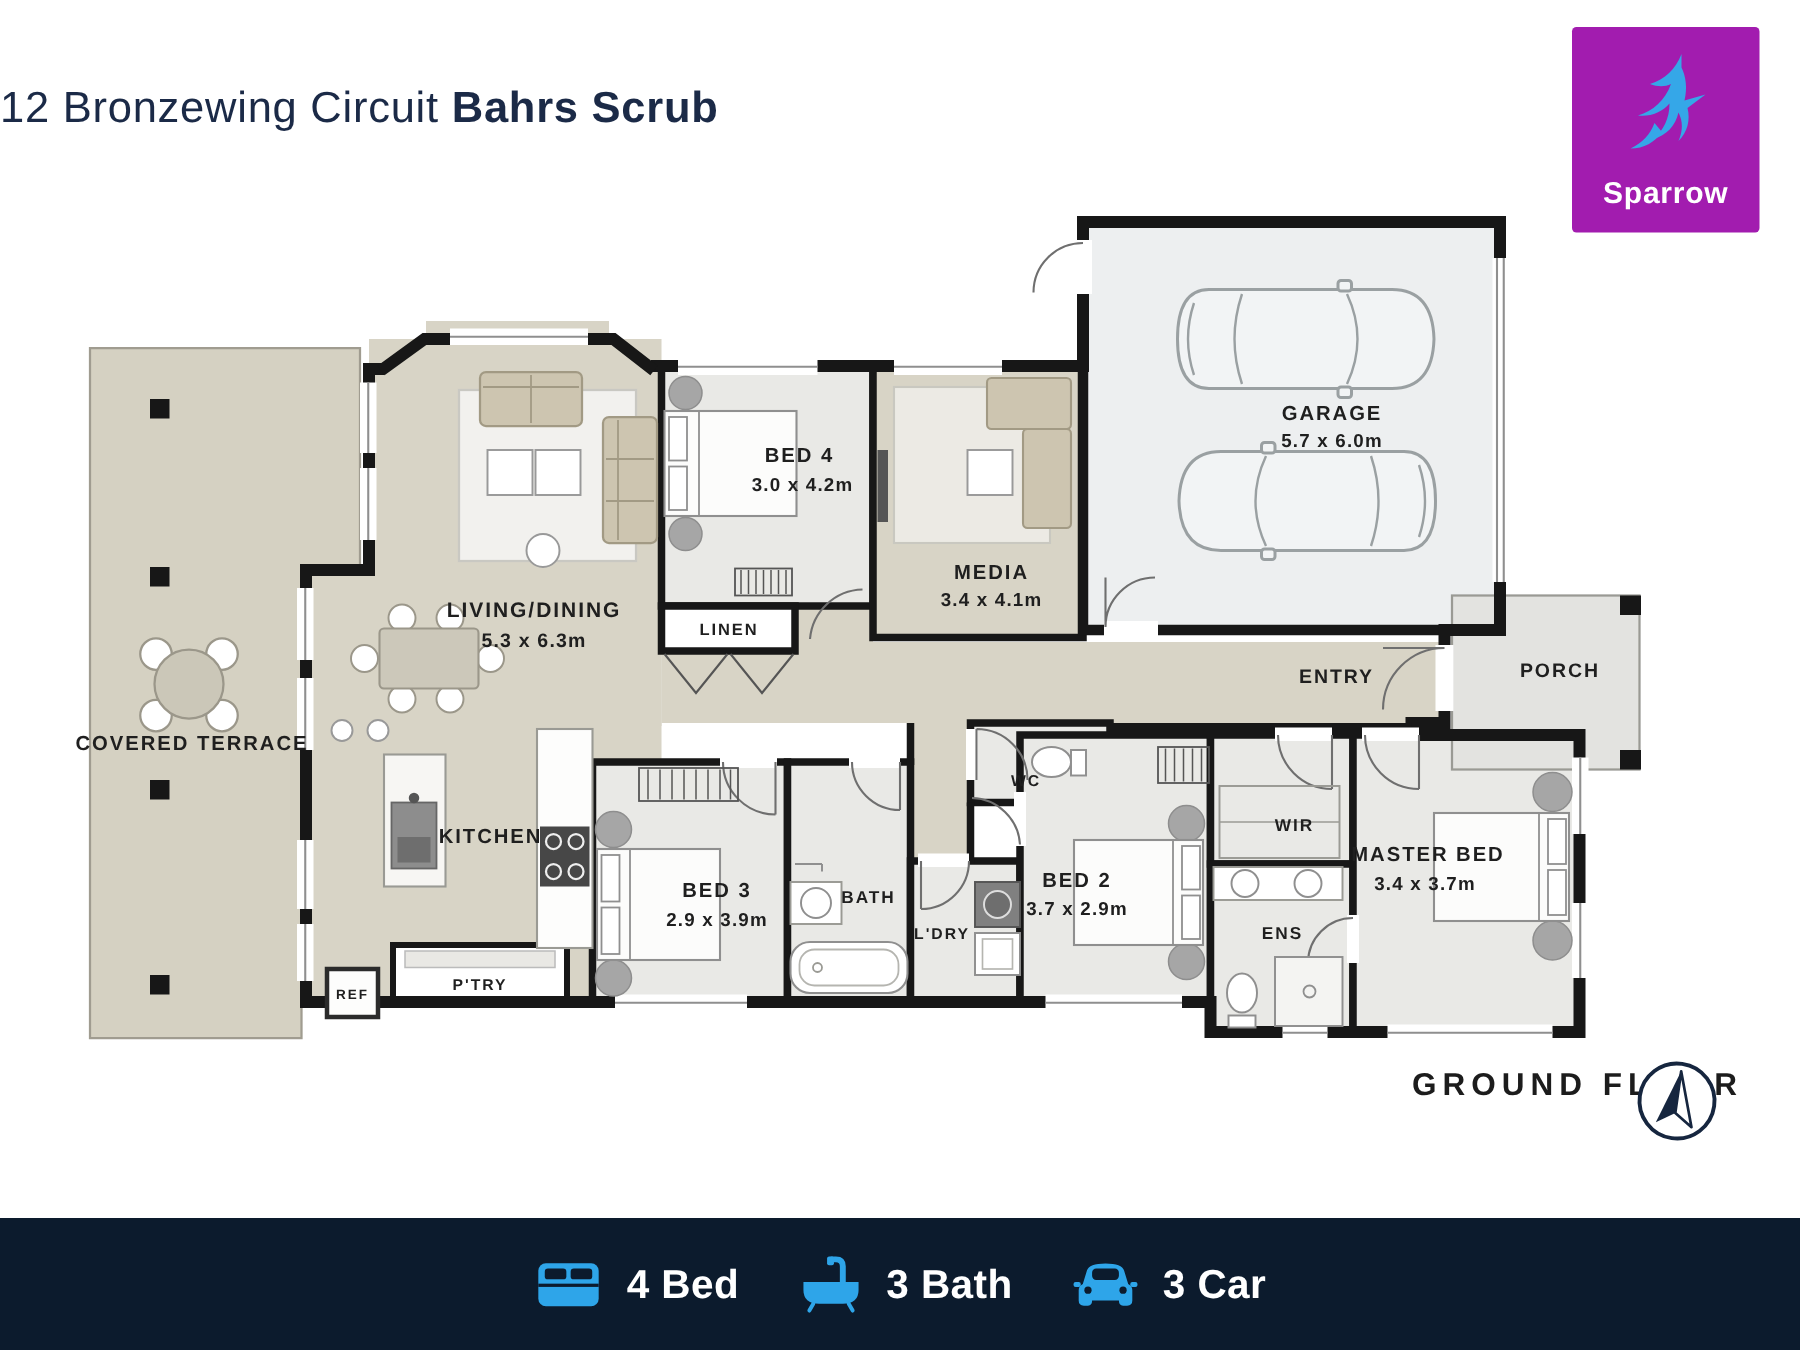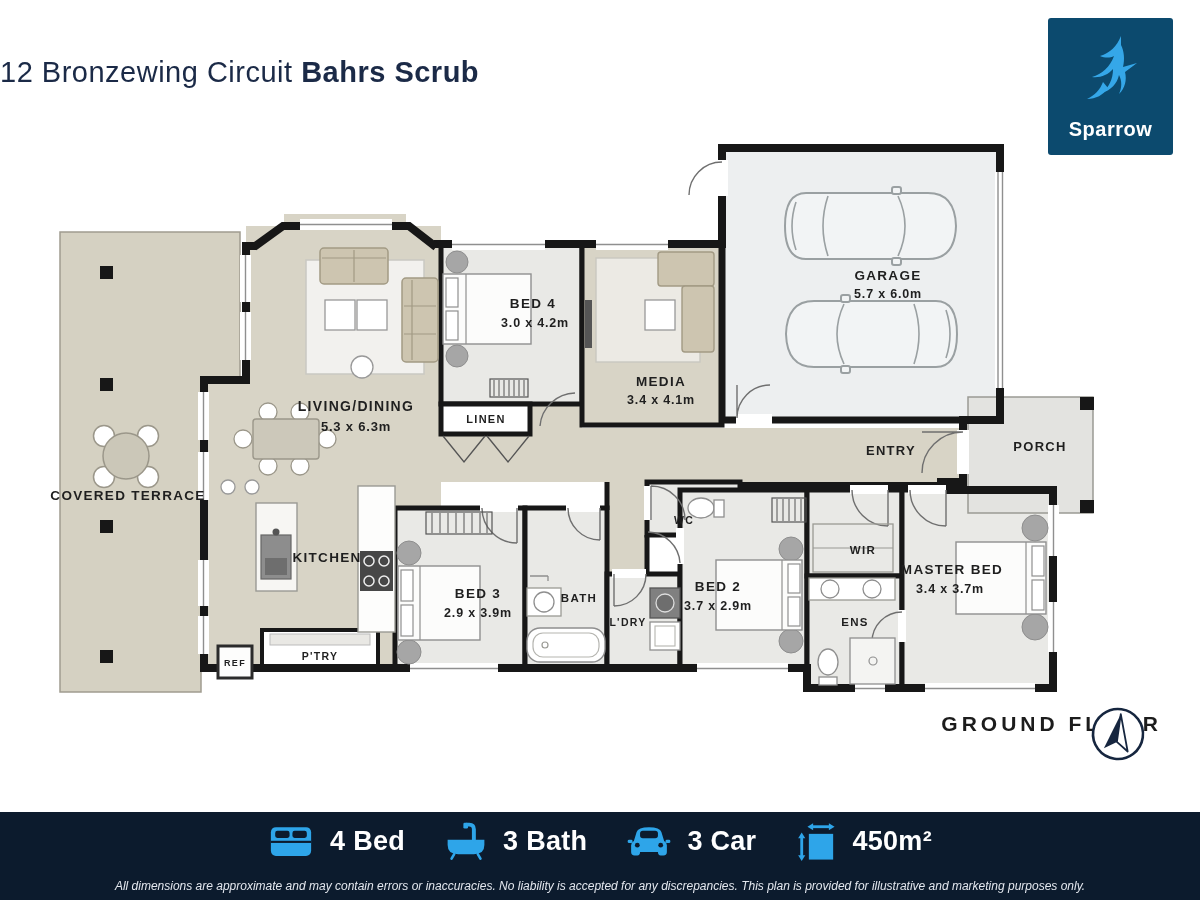--- a/index.html
+++ b/index.html
@@ -3,31 +3,31 @@
 <meta charset="utf-8">
 <style>
   html,body{margin:0;padding:0;background:#ffffff;}
   body{width:1200px;height:900px;position:relative;overflow:hidden;
        font-family:"Liberation Sans", sans-serif;}
   .page-title{position:absolute;top:56px;left:0;width:1000px;text-align:left;
        font-size:29px;color:#1b2a47;letter-spacing:.5px;}
   .page-title .addr{font-weight:400;}
   .page-title .suburb{font-weight:700;}
   .logo-box{position:absolute;left:1048px;top:18px;width:125px;height:137px;
-       background:#0c4a6e;border-radius:3px;display:flex;flex-direction:column;
+       background:#a21caf;border-radius:3px;display:flex;flex-direction:column;
        align-items:center;justify-content:flex-end;padding-bottom:14px;box-sizing:border-box;}
   .logo-bird{position:absolute;top:16px;left:50%;transform:translateX(-50%);}
   .logo-text{color:#ffffff;font-weight:700;font-size:20px;letter-spacing:.5px;}
   .plan-wrap{position:absolute;left:0;top:0;width:1200px;height:900px;}
   .floor-label{position:absolute;top:712px;left:0;width:1162px;text-align:right;
        font-size:21px;font-weight:600;letter-spacing:4px;color:#1c1c1c;}
   .compass{position:absolute;left:1089px;top:705px;}
   .footer-bar{position:absolute;left:0;top:812px;width:1200px;height:88px;background:#0c1b2d;}
   .stats-row{display:flex;justify-content:center;align-items:center;gap:40px;
-       padding-top:3px;height:52px;}
+       padding-top:18px;height:52px;}
   .stat{display:flex;align-items:center;gap:16px;}
   .stat-label{color:#ffffff;font-weight:700;font-size:27px;letter-spacing:.3px;}
   .disclaimer{position:absolute;bottom:7px;left:0;width:1200px;text-align:center;
        font-style:italic;font-size:12px;color:#e3e7ee;}
   
   text.room{fill:#1f1f1f;font-family:"Liberation Sans",sans-serif;font-weight:700;
        letter-spacing:1.3px;}
   text.dims{fill:#1f1f1f;font-family:"Liberation Sans",sans-serif;font-weight:600;
        letter-spacing:.8px;}
 </style>
@@ -361,27 +361,14 @@
       <svg width="44" height="34" viewBox="0 0 64 48">
         <path d="M6,40 V30 Q6,26 10,24 L14,11 Q16,4 32,4 Q48,4 50,11 L54,24 Q58,26 58,30 V40 Q58,45 53,45 H49 Q45,45 45,40 H19 Q19,45 15,45 H11 Q6,45 6,40 Z" fill="#2ea5e9"></path>
         <rect x="19" y="9" width="26" height="11" rx="4" fill="#0c1b2d"></rect>
         <circle cx="15" cy="30" r="3.5" fill="#0c1b2d"></circle>
         <circle cx="49" cy="30" r="3.5" fill="#0c1b2d"></circle>
         <rect x="1" y="22" width="7" height="5" rx="2" fill="#2ea5e9"></rect>
         <rect x="56" y="22" width="7" height="5" rx="2" fill="#2ea5e9"></rect>
       </svg>
       <span class="stat-label">3 Car</span>
     </div>
-    <div class="stat">
-      <svg width="40" height="40" viewBox="0 0 56 56">
-        <rect x="18" y="18" width="34" height="36" fill="#2ea5e9"></rect>
-        <path d="M22,8 H48" stroke="#2ea5e9" stroke-width="4"></path>
-        <polygon points="16,8 24,3 24,13" fill="#2ea5e9"></polygon>
-        <polygon points="54,8 46,3 46,13" fill="#2ea5e9"></polygon>
-        <path d="M8,22 V50" stroke="#2ea5e9" stroke-width="4"></path>
-        <polygon points="8,16 3,24 13,24" fill="#2ea5e9"></polygon>
-        <polygon points="8,56 3,48 13,48" fill="#2ea5e9"></polygon>
-      </svg>
-      <span class="stat-label">450m²</span>
-    </div>
   </div>
-  <div class="disclaimer">All dimensions are approximate and may contain errors or inaccuracies. No liability is accepted for any discrepancies. This plan is provided for illustrative and marketing purposes only.</div>
 </div>
 
 </body></html>

